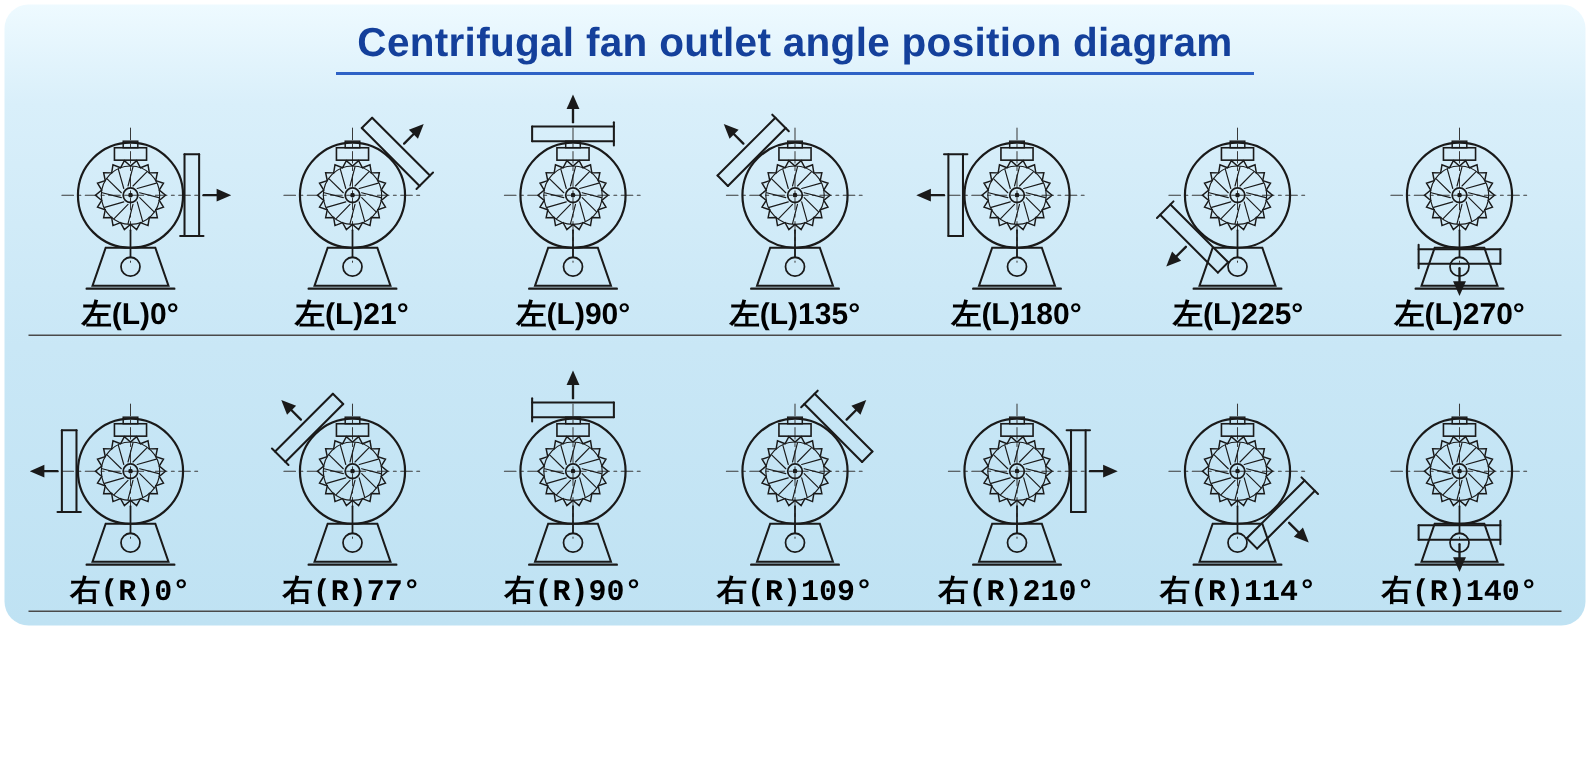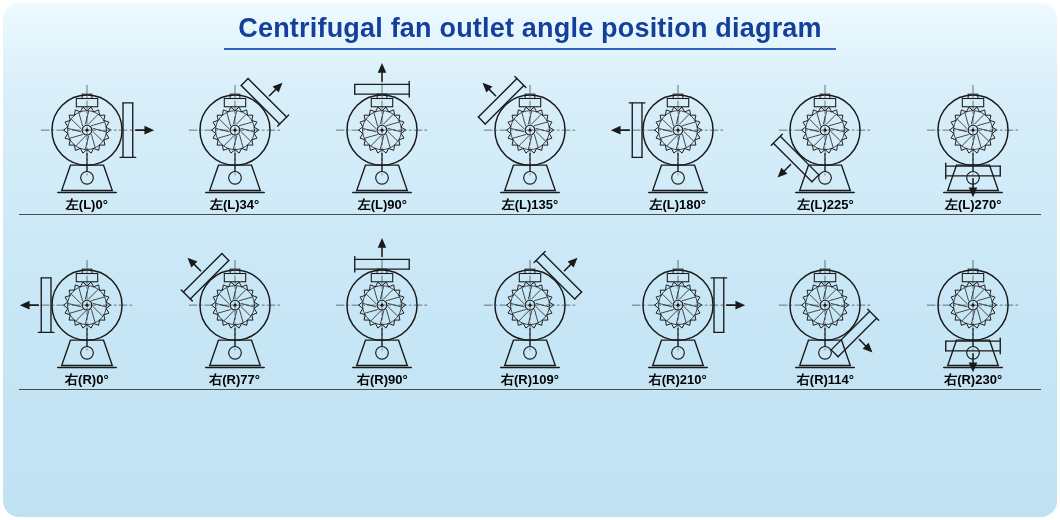--- a/index.html
+++ b/index.html
@@ -7,21 +7,21 @@
     padding: 0;
     width: 1060px;
     height: 520px;
     background: #ffffff;
     font-family: "Liberation Sans", "DejaVu Sans", sans-serif;
     overflow: hidden;
   }
   .panel {
     position: absolute;
     left: 3px; top: 3px;
-    width: 1054px; height: 514px;
+    width: 1054px; height: 414px;
     box-sizing: border-box;
     border-radius: 16px;
     background: linear-gradient(180deg, #eefaff 0%, #d9effa 16%, #c9e7f6 55%, #bfe2f3 100%);
     overflow: hidden;
   }
   .title-wrap {
     text-align: center;
     margin-top: 10px;
   }
   .title {
@@ -46,21 +46,21 @@
     align-items: center;
   }
   .fan-svg {
     width: 146px;
     height: 146px;
     overflow: visible;
     display: block;
   }
   .fan-label {
     margin-top: -12px;
-    font-size: 13px;
+    font-size: 20px;
     font-weight: bold;
     color: #000000;
     white-space: nowrap;
   }
   .caption {
     margin: 14px 0 9px 0;
     text-align: center;
     font-size: 19px;
     font-weight: 500;
     color: #131313;
@@ -158,21 +158,21 @@
               <g transform="rotate(-45 75 70)" stroke-width="1.4">
                 <line x1="112.0" y1="42" x2="112.0" y2="98"></line>
                 <line x1="122.0" y1="42" x2="122.0" y2="98"></line>
                 <line x1="112.0" y1="42" x2="122.0" y2="42"></line>
                 <line x1="109.0" y1="98" x2="125.0" y2="98"></line>
                 <line x1="125.0" y1="70" x2="135.0" y2="70" stroke-width="1.6"></line>
                 <polygon points="144.0,70 134.0,65.6 134.0,74.4" fill="#1a1a1a" stroke="none"></polygon>
               </g>
             </g>
           </svg>
-          <div class="fan-label">左(L)34°</div>
+          <div class="fan-label">左(L)21°</div>
         </div>
         <div class="fan-cell">
           <svg viewBox="0 0 150 150" class="fan-svg">
             <g stroke="#1a1a1a" fill="none" stroke-width="1.2" stroke-linecap="round">
               <g>
                 <line x1="28" y1="70" x2="122" y2="70" stroke-dasharray="8 3 2 3" stroke-width="0.7" stroke="#3a3a3a"></line>
                 <line x1="75" y1="24" x2="75" y2="116" stroke-dasharray="8 3 2 3" stroke-width="0.7" stroke="#3a3a3a"></line>
               </g>
               <circle cx="75" cy="70" r="36" stroke-width="1.5"></circle>
               <path d="M99.0 70.0L94.7 73.5L97.6 78.2L92.3 80.0L93.4 85.4L87.9 85.3L87.0 90.8L81.8 88.8L79.2 93.6L75.0 90.0L70.8 93.6L68.2 88.8L63.0 90.8L62.1 85.3L56.6 85.4L57.7 80.0L52.4 78.2L55.3 73.5L51.0 70.0L55.3 66.5L52.4 61.8L57.7 60.0L56.6 54.6L62.1 54.7L63.0 49.2L68.2 51.2L70.8 46.4L75.0 50.0L79.2 46.4L81.8 51.2L87.0 49.2L87.9 54.7L93.4 54.6L92.3 60.0L97.6 61.8L94.7 66.5Z" stroke-width="1"></path>
@@ -375,21 +375,21 @@
               </g>
             </g>
           </svg>
           <div class="fan-label">左(L)270°</div>
         </div>
       </div>
     <div class="divider"></div>
   </section>
 
   <section>
-    <div class="fan-row" style="margin-top:22px;">
+    <div class="fan-row" style="margin-top:22px;font-family:Liberation Mono, monospace;">
         <div class="fan-cell">
           <svg viewBox="0 0 150 150" class="fan-svg">
             <g stroke="#1a1a1a" fill="none" stroke-width="1.2" stroke-linecap="round">
               <g>
                 <line x1="28" y1="70" x2="122" y2="70" stroke-dasharray="8 3 2 3" stroke-width="0.7" stroke="#3a3a3a"></line>
                 <line x1="75" y1="24" x2="75" y2="116" stroke-dasharray="8 3 2 3" stroke-width="0.7" stroke="#3a3a3a"></line>
               </g>
               <circle cx="75" cy="70" r="36" stroke-width="1.5"></circle>
               <path d="M99.0 70.0L94.7 73.5L97.6 78.2L92.3 80.0L93.4 85.4L87.9 85.3L87.0 90.8L81.8 88.8L79.2 93.6L75.0 90.0L70.8 93.6L68.2 88.8L63.0 90.8L62.1 85.3L56.6 85.4L57.7 80.0L52.4 78.2L55.3 73.5L51.0 70.0L55.3 66.5L52.4 61.8L57.7 60.0L56.6 54.6L62.1 54.7L63.0 49.2L68.2 51.2L70.8 46.4L75.0 50.0L79.2 46.4L81.8 51.2L87.0 49.2L87.9 54.7L93.4 54.6L92.3 60.0L97.6 61.8L94.7 66.5Z" stroke-width="1"></path>
               <circle cx="75" cy="70" r="20" stroke-width="0.8"></circle>
@@ -668,20 +668,20 @@
               <g transform="rotate(270 75 70)" stroke-width="1.4">
                 <line x1="38.0" y1="42" x2="38.0" y2="98"></line>
                 <line x1="28.0" y1="42" x2="28.0" y2="98"></line>
                 <line x1="38.0" y1="42" x2="28.0" y2="42"></line>
                 <line x1="41.0" y1="98" x2="25.0" y2="98"></line>
                 <line x1="25.0" y1="70" x2="15.0" y2="70" stroke-width="1.6"></line>
                 <polygon points="6.0,70 16.0,65.6 16.0,74.4" fill="#1a1a1a" stroke="none"></polygon>
               </g>
             </g>
           </svg>
-          <div class="fan-label">右(R)230°</div>
+          <div class="fan-label">右(R)140°</div>
         </div>
       </div>
     <div class="divider"></div>
     <div class="bottom-space"></div>
   </section>
 
 </div>
 
 </body></html>

